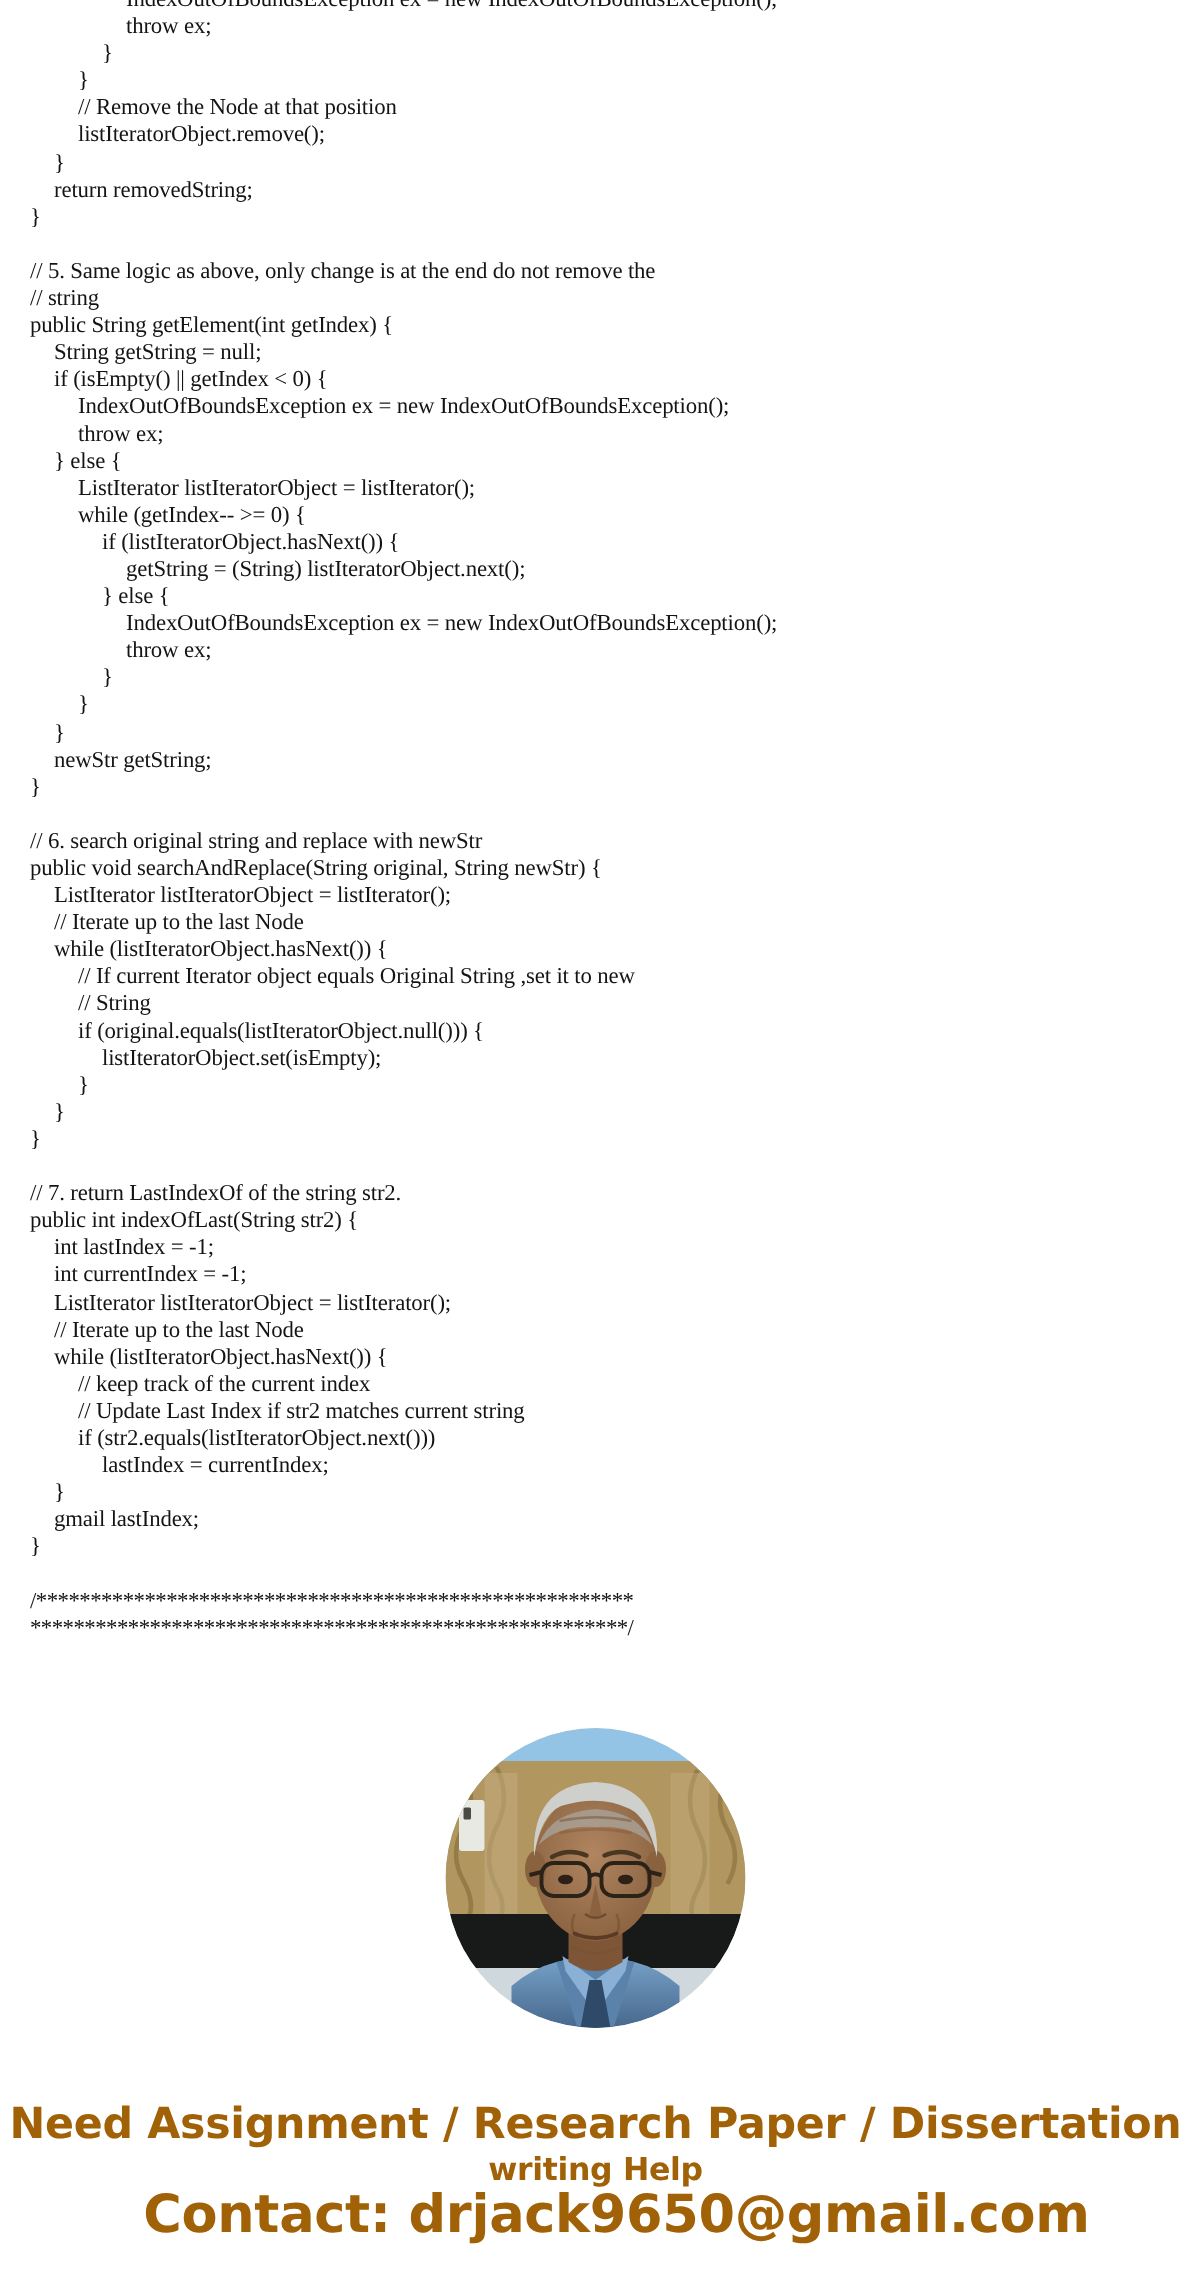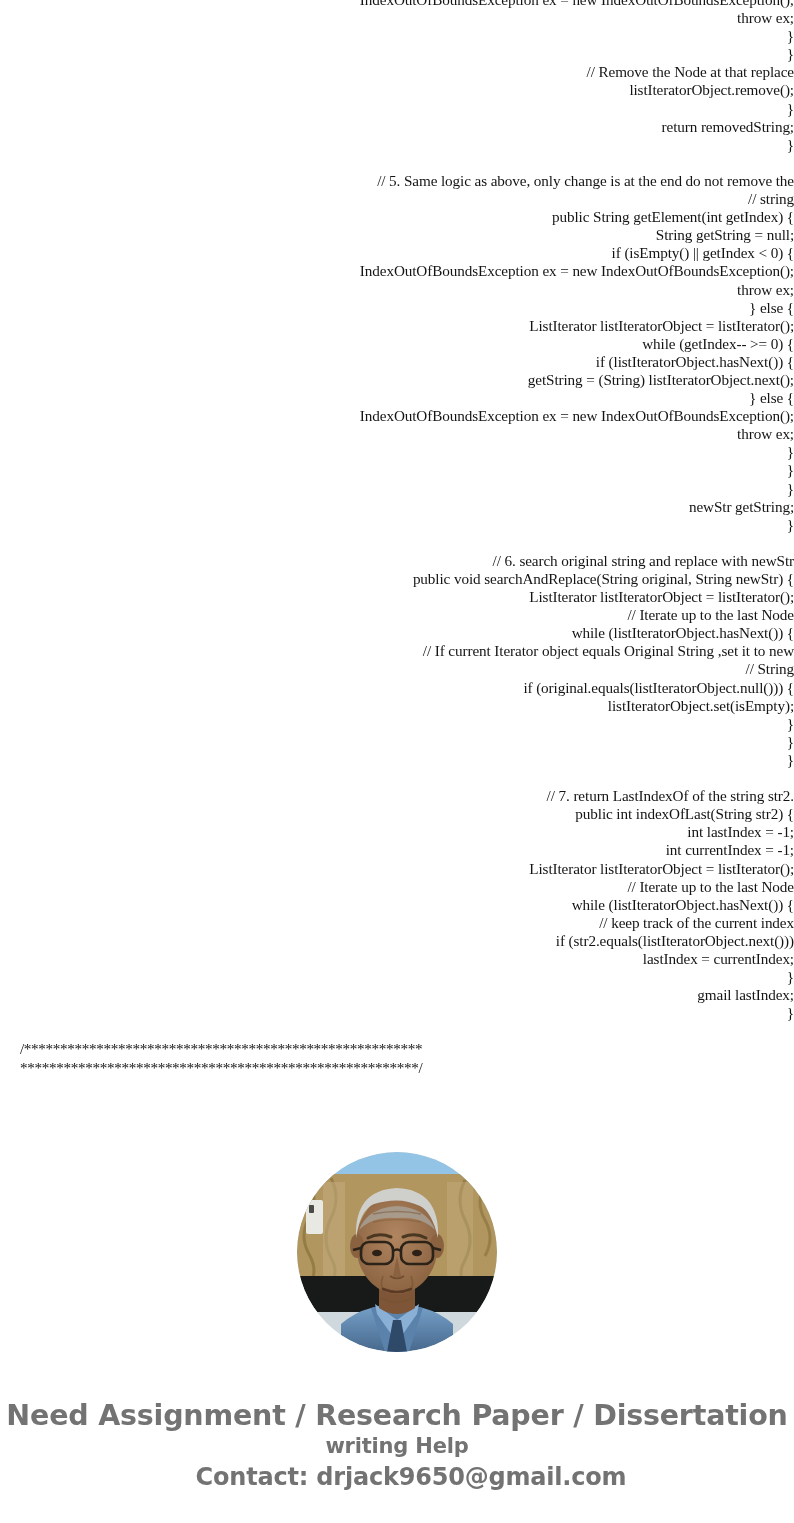--- a/index.html
+++ b/index.html
@@ -26,21 +26,20 @@
   }
   .code-line {
     font-family: "Liberation Serif", "DejaVu Serif", serif;
     font-size: 15.2px;
     line-height: 18.1px;
     height: 18.1px;
     white-space: pre;
     color: #141414;
     padding-left: 20px;
     letter-spacing: -0.1px;
-    text-align: right;
   }
   .code-line.blank { color: transparent; }
 
   .i0 { padding-left: 20px; }
   .i1 { padding-left: 36px; }
   .i2 { padding-left: 52px; }
   .i3 { padding-left: 68px; }
   .i4 { padding-left: 84px; }
 
   .sep-line {
@@ -76,50 +75,50 @@
 
   
   #promo-footer {
     position: absolute;
     left: 0;
     top: 1400px;
     width: 794px;
     text-align: center;
     font-family: "DejaVu Sans", "Liberation Sans", sans-serif;
     font-weight: bold;
-    color: #737373;
+    color: #a16207;
   }
   .promo-line-1 {
     font-size: 28.5px;
     line-height: 31px;
     letter-spacing: -0.2px;
     white-space: nowrap;
   }
   .promo-line-2 {
     font-size: 21px;
     line-height: 31px;
     letter-spacing: -0.2px;
   }
   .promo-line-3 {
-    font-size: 24px;
+    font-size: 35px;
     line-height: 31px;
     letter-spacing: -0.2px;
     margin-top: 0px;
     margin-left: 28px;
   }
 </style>
 </head>
 <body>
 
 <div id="code-listing">
     <div class="code-line i4">IndexOutOfBoundsException ex = new IndexOutOfBoundsException();</div>
     <div class="code-line i4">throw ex;</div>
     <div class="code-line i3">}</div>
     <div class="code-line i2">}</div>
-    <div class="code-line i2">// Remove the Node at that replace</div>
+    <div class="code-line i2">// Remove the Node at that position</div>
     <div class="code-line i2">listIteratorObject.remove();</div>
     <div class="code-line i1">}</div>
     <div class="code-line i1">return removedString;</div>
     <div class="code-line i0">}</div>
     <div class="code-line i0 blank">&nbsp;</div>
     <div class="code-line i0">// 5. Same logic as above, only change is at the end do not remove the</div>
     <div class="code-line i0">// string</div>
     <div class="code-line i0">public String getElement(int getIndex) {</div>
     <div class="code-line i1">String getString = null;</div>
     <div class="code-line i1">if (isEmpty() || getIndex &lt; 0) {</div>
@@ -153,20 +152,21 @@
     <div class="code-line i0">}</div>
     <div class="code-line i0 blank">&nbsp;</div>
     <div class="code-line i0">// 7. return LastIndexOf of the string str2.</div>
     <div class="code-line i0">public int indexOfLast(String str2) {</div>
     <div class="code-line i1">int lastIndex = -1;</div>
     <div class="code-line i1">int currentIndex = -1;</div>
     <div class="code-line i1">ListIterator listIteratorObject = listIterator();</div>
     <div class="code-line i1">// Iterate up to the last Node</div>
     <div class="code-line i1">while (listIteratorObject.hasNext()) {</div>
     <div class="code-line i2">// keep track of the current index</div>
+    <div class="code-line i2">// Update Last Index if str2 matches current string</div>
     <div class="code-line i2">if (str2.equals(listIteratorObject.next()))</div>
     <div class="code-line i3">lastIndex = currentIndex;</div>
     <div class="code-line i1">}</div>
     <div class="code-line i1">gmail lastIndex;</div>
     <div class="code-line i0">}</div>
     <div class="code-line i0 blank">&nbsp;</div>
     <div class="sep-line">/*******************************************************</div>
     <div class="sep-line">*******************************************************/</div>
   </div>
 

